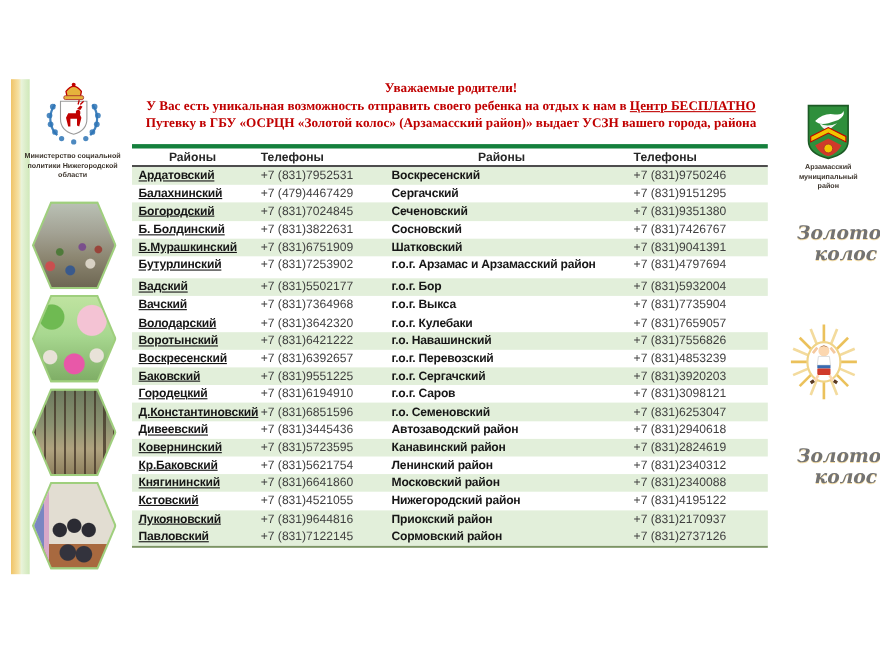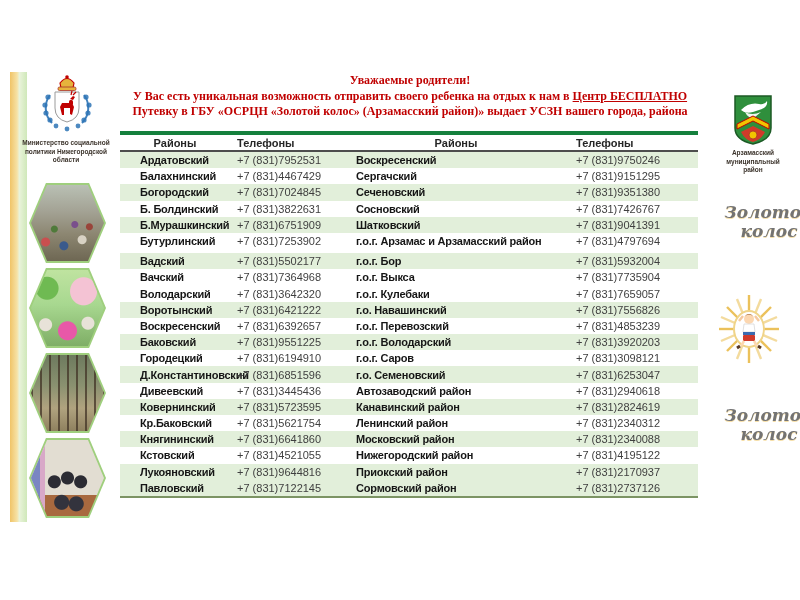--- a/index.html
+++ b/index.html
@@ -53,21 +53,21 @@
     color:#c00000;font-family:"Liberation Serif",serif;font-weight:bold;font-size:12px;line-height:15.5px;}
   .headline .u{text-decoration:underline;}
 
   
   .ptable{position:absolute;left:120px;top:131px;width:578px;
     border-top:4px solid #15803d;border-bottom:2px solid #7c9464;font-size:11px;}
   .trow,.thead{display:grid;grid-template-columns:110px 121px 210px 137px;align-items:center;}
   .thead{height:15px;border-bottom:2px solid #4d4d4d;font-weight:bold;color:#262626;}
   .trow{height:16.2px;}
   .trow.green{background:#e2efda;}
-  .c-d1{padding-left:20px;font-weight:bold;color:#161616;letter-spacing:-.2px;}
+  .c-d1{padding-left:6px;font-weight:bold;color:#161616;letter-spacing:-.2px;text-decoration:underline;}
   .c-p1{padding-left:7px;color:#3f3f3f;}
   .c-d2{padding-left:5px;font-weight:bold;color:#161616;letter-spacing:-.2px;}
   .c-p2{padding-left:15px;color:#3f3f3f;}
   .th0,.th2{text-align:center;}
   .th1{padding-left:7px;}
   .th3{padding-left:15px;}
   .tgap{height:4px;background:#fff;}
 
   
   .coat-arz{position:absolute;left:733px;top:94px;}
@@ -148,21 +148,21 @@
     </div>
     <div>
         <div class="trow green">
           <div class="c-d1">Ардатовский</div>
           <div class="c-p1">+7 (831)7952531</div>
           <div class="c-d2">Воскресенский</div>
           <div class="c-p2">+7 (831)9750246</div>
         </div>
         <div class="trow">
           <div class="c-d1">Балахнинский</div>
-          <div class="c-p1">+7 (831)4467429</div>
+          <div class="c-p1">+7 (479)4467429</div>
           <div class="c-d2">Сергачский</div>
           <div class="c-p2">+7 (831)9151295</div>
         </div>
         <div class="trow green">
           <div class="c-d1">Богородский</div>
           <div class="c-p1">+7 (831)7024845</div>
           <div class="c-d2">Сеченовский</div>
           <div class="c-p2">+7 (831)9351380</div>
         </div>
         <div class="trow">
@@ -210,21 +210,21 @@
         </div>
         <div class="trow">
           <div class="c-d1">Воскресенский</div>
           <div class="c-p1">+7 (831)6392657</div>
           <div class="c-d2">г.о.г. Перевозский</div>
           <div class="c-p2">+7 (831)4853239</div>
         </div>
         <div class="trow green">
           <div class="c-d1">Баковский</div>
           <div class="c-p1">+7 (831)9551225</div>
-          <div class="c-d2">г.о.г. Володарский</div>
+          <div class="c-d2">г.о.г. Сергачский</div>
           <div class="c-p2">+7 (831)3920203</div>
         </div>
         <div class="trow">
           <div class="c-d1">Городецкий</div>
           <div class="c-p1">+7 (831)6194910</div>
           <div class="c-d2">г.о.г. Саров</div>
           <div class="c-p2">+7 (831)3098121</div>
         </div>
         <div class="trow green">
           <div class="c-d1">Д.Константиновский</div>

